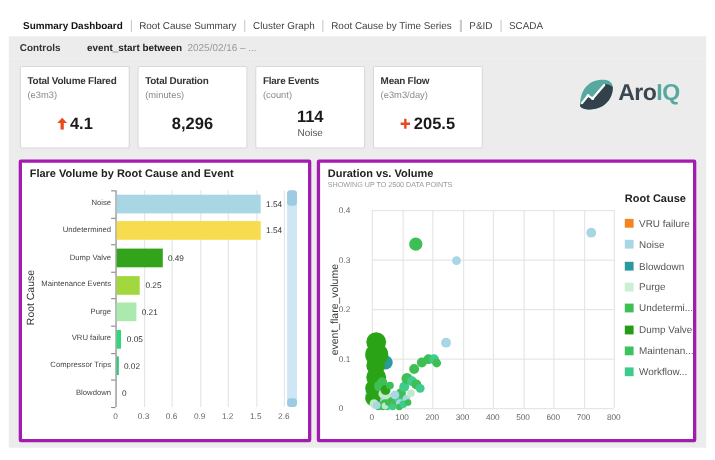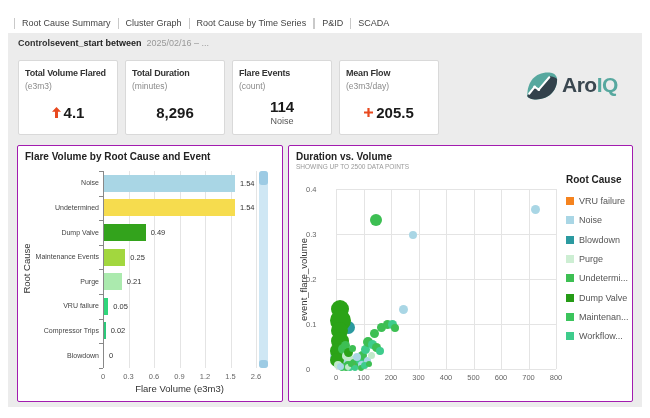--- a/index.html
+++ b/index.html
@@ -3,33 +3,33 @@
 <meta charset="utf-8">
 <style>
   * { margin:0; padding:0; box-sizing:border-box; }
   html,body { width:650px; height:418px; background:#fff; font-family:"Liberation Sans",sans-serif; overflow:hidden; }
   .tabbar { position:absolute; left:8px; top:14px; right:8px; height:19px; display:flex; align-items:center; font-size:9px; color:#444; padding-left:6px; }
   .tab { padding:0 7px; line-height:19px; white-space:nowrap; cursor:default; }
   .tab.active { font-weight:700; color:#111; background:#fff; }
   .tsep { width:1px; height:11px; background:#c9c9c9; }
   .controlbar { position:absolute; left:8px; top:33px; right:8px; height:20px; background:#ececec; display:flex; align-items:center; padding-left:10px; font-size:9px; }
   .ctl-label { font-weight:700; color:#333; }
-  .fname { font-weight:700; color:#222; }
+  .fname { font-weight:700; color:#222; margin-left:24px; }
   .fval { color:#999; margin-left:5px; }
   .content { position:absolute; left:8px; top:53px; right:8px; height:354px; background:#ececec; }
   .kpis { position:absolute; left:10px; top:7px; display:flex; gap:7px; }
   .card { width:100px; height:75px; background:#fff; border:1px solid #d9d9d9; border-radius:2px; padding:6px 6px; position:relative; }
   .card-title { font-size:9px; font-weight:700; color:#333; line-height:12px; letter-spacing:-0.2px; white-space:nowrap; }
   .card-sub { font-size:8.5px; color:#8a8a8a; margin-top:2px; }
   .card-value { position:absolute; left:0; right:0; top:43px; text-align:center; font-size:15px; font-weight:700; color:#1a1a1a; display:flex; align-items:center; justify-content:center; gap:3px; }
   .card-value.hasfoot { top:37px; }
   .card-foot { position:absolute; left:0; right:0; top:55px; text-align:center; font-size:9px; color:#555; }
   .logo { position:absolute; left:517px; top:15px; display:flex; align-items:center; gap:4px; }
   .logo-text { font-size:21px; font-weight:700; letter-spacing:-0.5px; line-height:34px; }
-  .panel { position:absolute; background:#fff; border:1px solid #a21caf; border-radius:2px; }
+  .panel { position:absolute; background:#fff; border:3px solid #a21caf; border-radius:2px; }
   .panel-left { left:9px; top:92px; width:266px; height:257px; }
   .panel-right { left:280px; top:92px; width:345px; height:257px; }
   .ptitle { position:absolute; left:7px; top:5px; font-size:10px; font-weight:700; color:#222; }
   .psub { position:absolute; left:7px; top:17px; font-size:6.5px; color:#999; }
   .gridv { position:absolute; width:1px; background:#e4e4e4; }
   .gridh { position:absolute; height:1px; background:#e4e4e4; }
   .axisline { position:absolute; background:#888; }
   .cat-label { position:absolute; left:6px; width:75px; text-align:right; font-size:7px; color:#444; white-space:nowrap; }
   .bar { position:absolute; height:17px; }
   .bar-val { position:absolute; font-size:7.5px; color:#333; }
@@ -42,20 +42,21 @@
   .legend-title { position:absolute; font-size:10px; font-weight:700; color:#222; }
   .legend-item { position:absolute; display:flex; align-items:center; height:10px; }
   .lsq { width:8px; height:8px; margin-right:5px; }
   .llabel { font-size:9px; color:#555; white-space:nowrap; }
   .pt { position:absolute; border-radius:50%; }
 </style>
 </head>
 <body>
 
 <div class="tabbar">
+    <div class="tab active">Summary Dashboard</div>
     <div class="tsep"></div>
     <div class="tab">Root Cause Summary</div>
     <div class="tsep"></div>
     <div class="tab">Cluster Graph</div>
     <div class="tsep"></div>
     <div class="tab">Root Cause by Time Series</div>
     <div class="tsep"></div>
     <div class="tsep"></div>
     <div class="tab">P&amp;ID</div>
     <div class="tsep"></div>
@@ -164,21 +165,20 @@
         <div class="bar-val" style="left: 108.85px; top: 131.2px;">0.21</div>
         <div class="cat-label" style="top: 156.3px;">VRU failure</div>
         <div class="bar" style="left: 86px; top: 151.8px; width: 4.25px; background: rgb(47, 214, 123);"></div>
         <div class="bar-val" style="left: 95.25px; top: 155.8px;">0.05</div>
         <div class="cat-label" style="top: 180.9px;">Compressor Trips</div>
         <div class="bar" style="left: 86px; top: 176.4px; width: 1.7px; background: rgb(43, 201, 122);"></div>
         <div class="bar-val" style="left: 92.7px; top: 180.4px;">0.02</div>
         <div class="cat-label" style="top: 205.5px;">Blowdown</div>
         <div class="bar-val" style="left: 91px; top: 205px;">0</div>
       </div>
-    <div class="axis-title" style="left:85px;width:153px;top:237px;">Flare Volume (e3m3)</div>
     <div class="axis-title rot" style="left:-27px;top:117px;width:70px;">Root Cause</div>
     <div class="scrollbar" id="bar-scrollbar" style="left: 241px; top: 25px; width: 9px; height: 197px; background: rgb(207, 231, 244);">
       <div class="sthumb" id="sthumb-top" style="top: 0px; height: 14px; background: rgb(157, 203, 228);"></div>
       <div class="sthumb" id="sthumb-bot" style="bottom: 0px; height: 8px; background: rgb(157, 203, 228);"></div>
     </div>
   </div>
 
   <div class="panel panel-right">
     <div class="ptitle">Duration vs. Volume</div>
     <div class="psub">SHOWING UP TO 2500 DATA POINTS</div>

